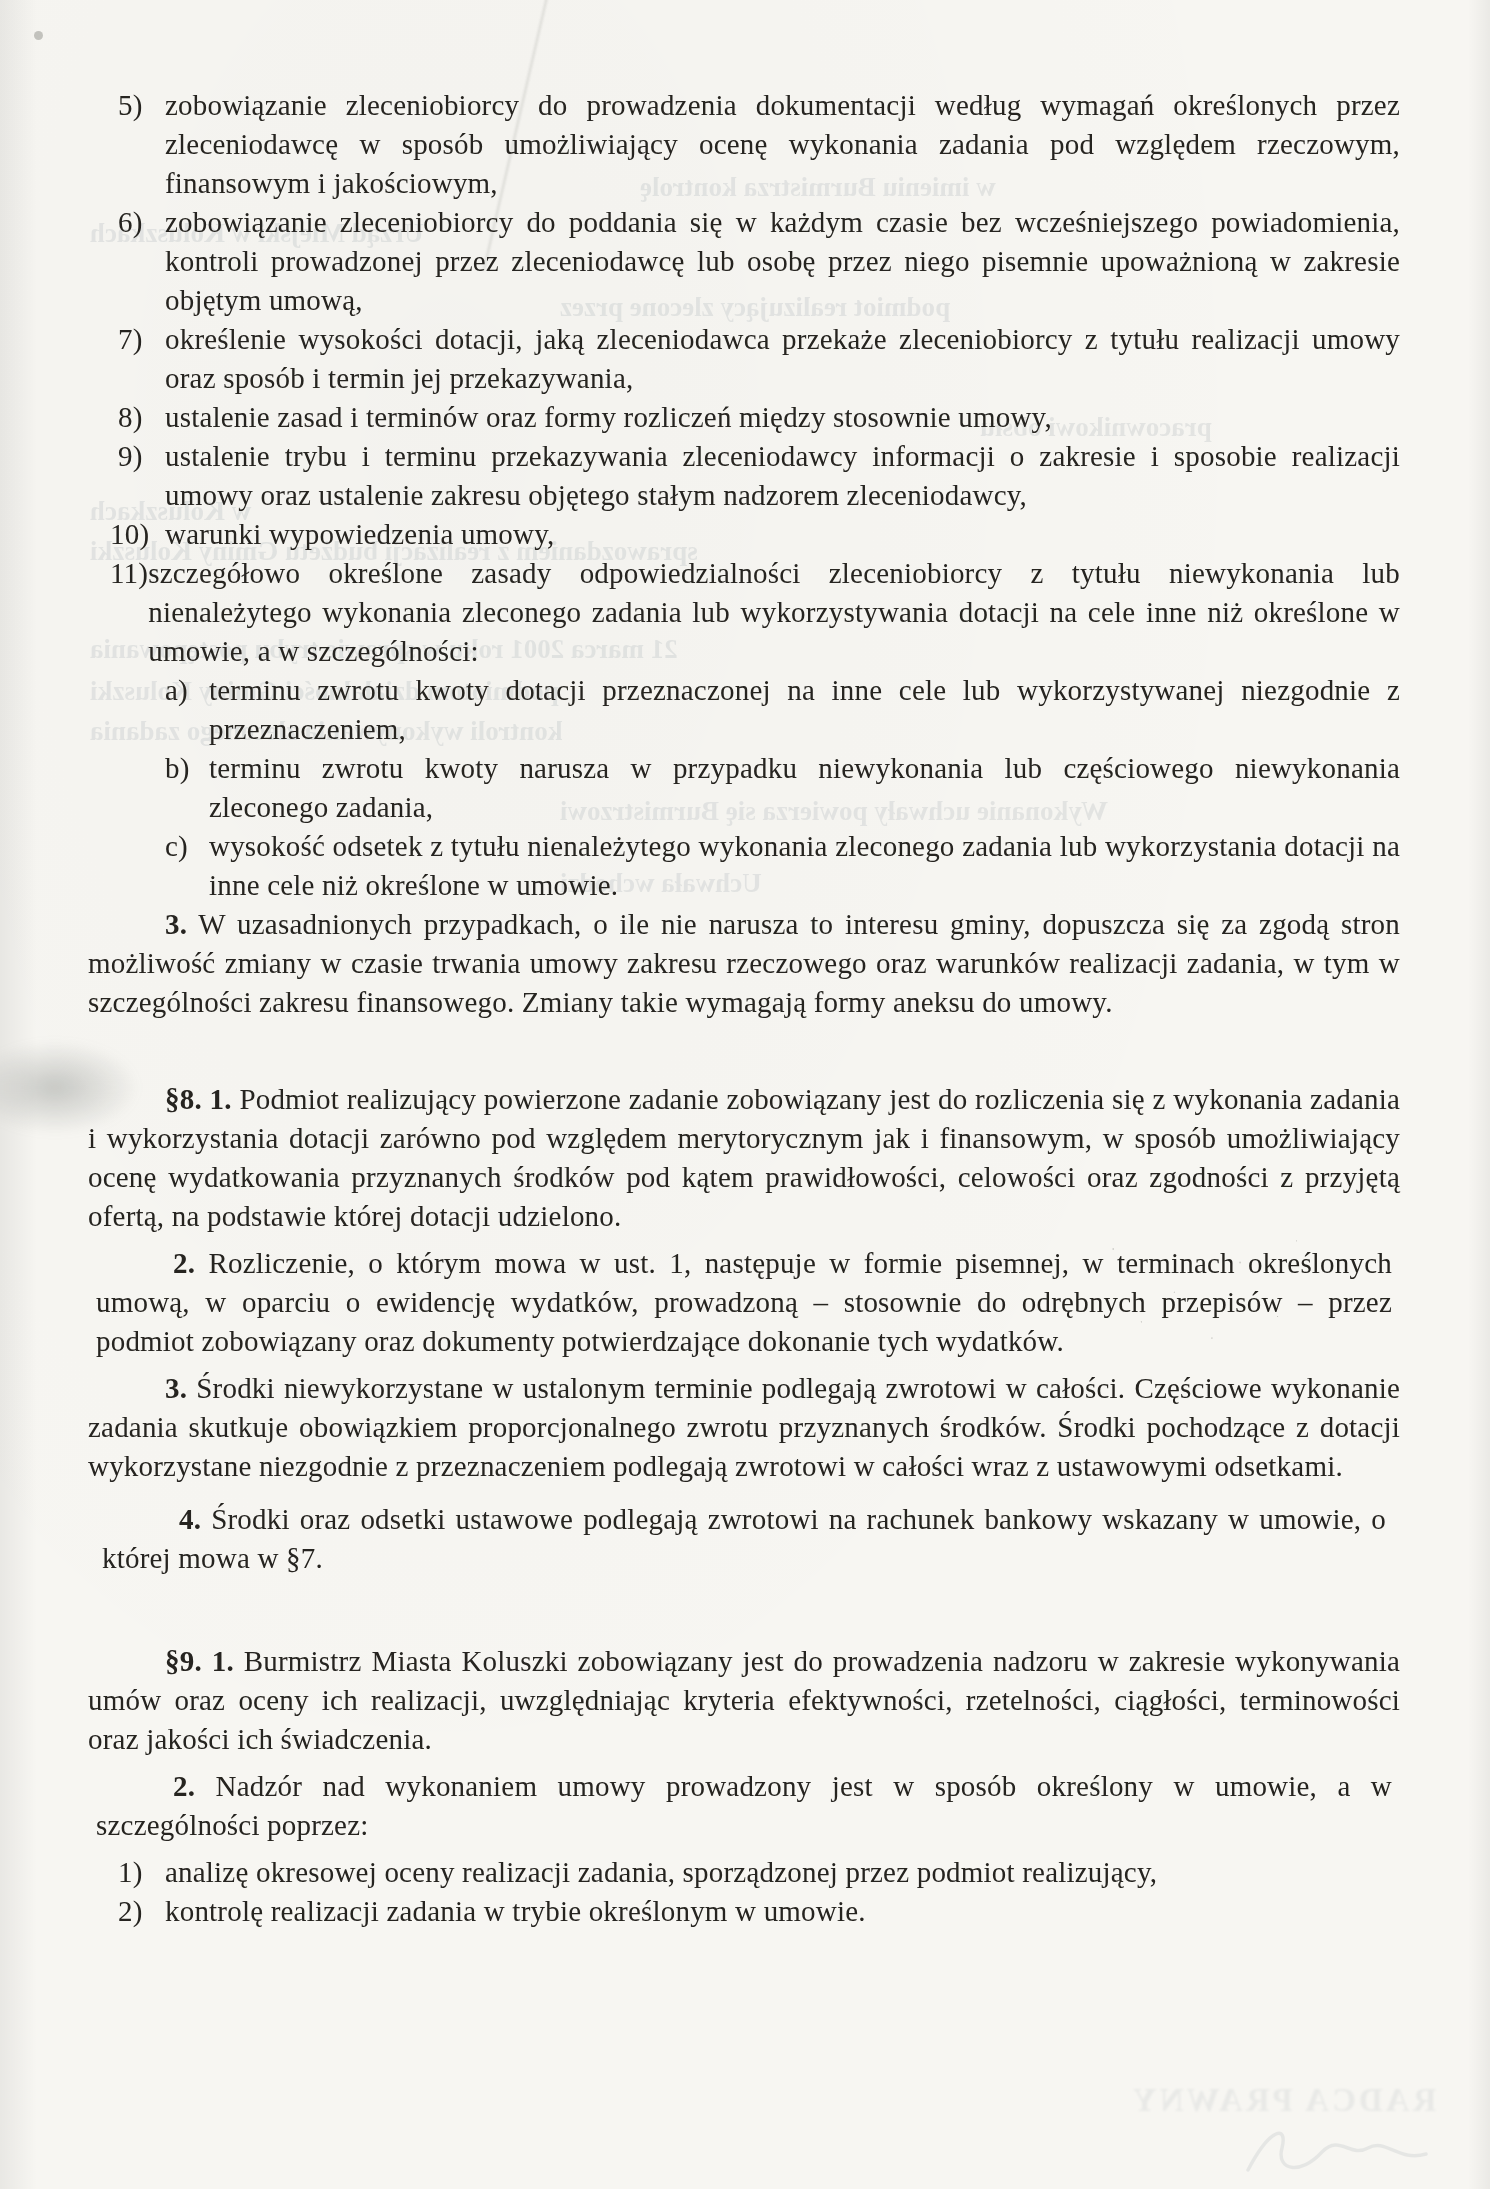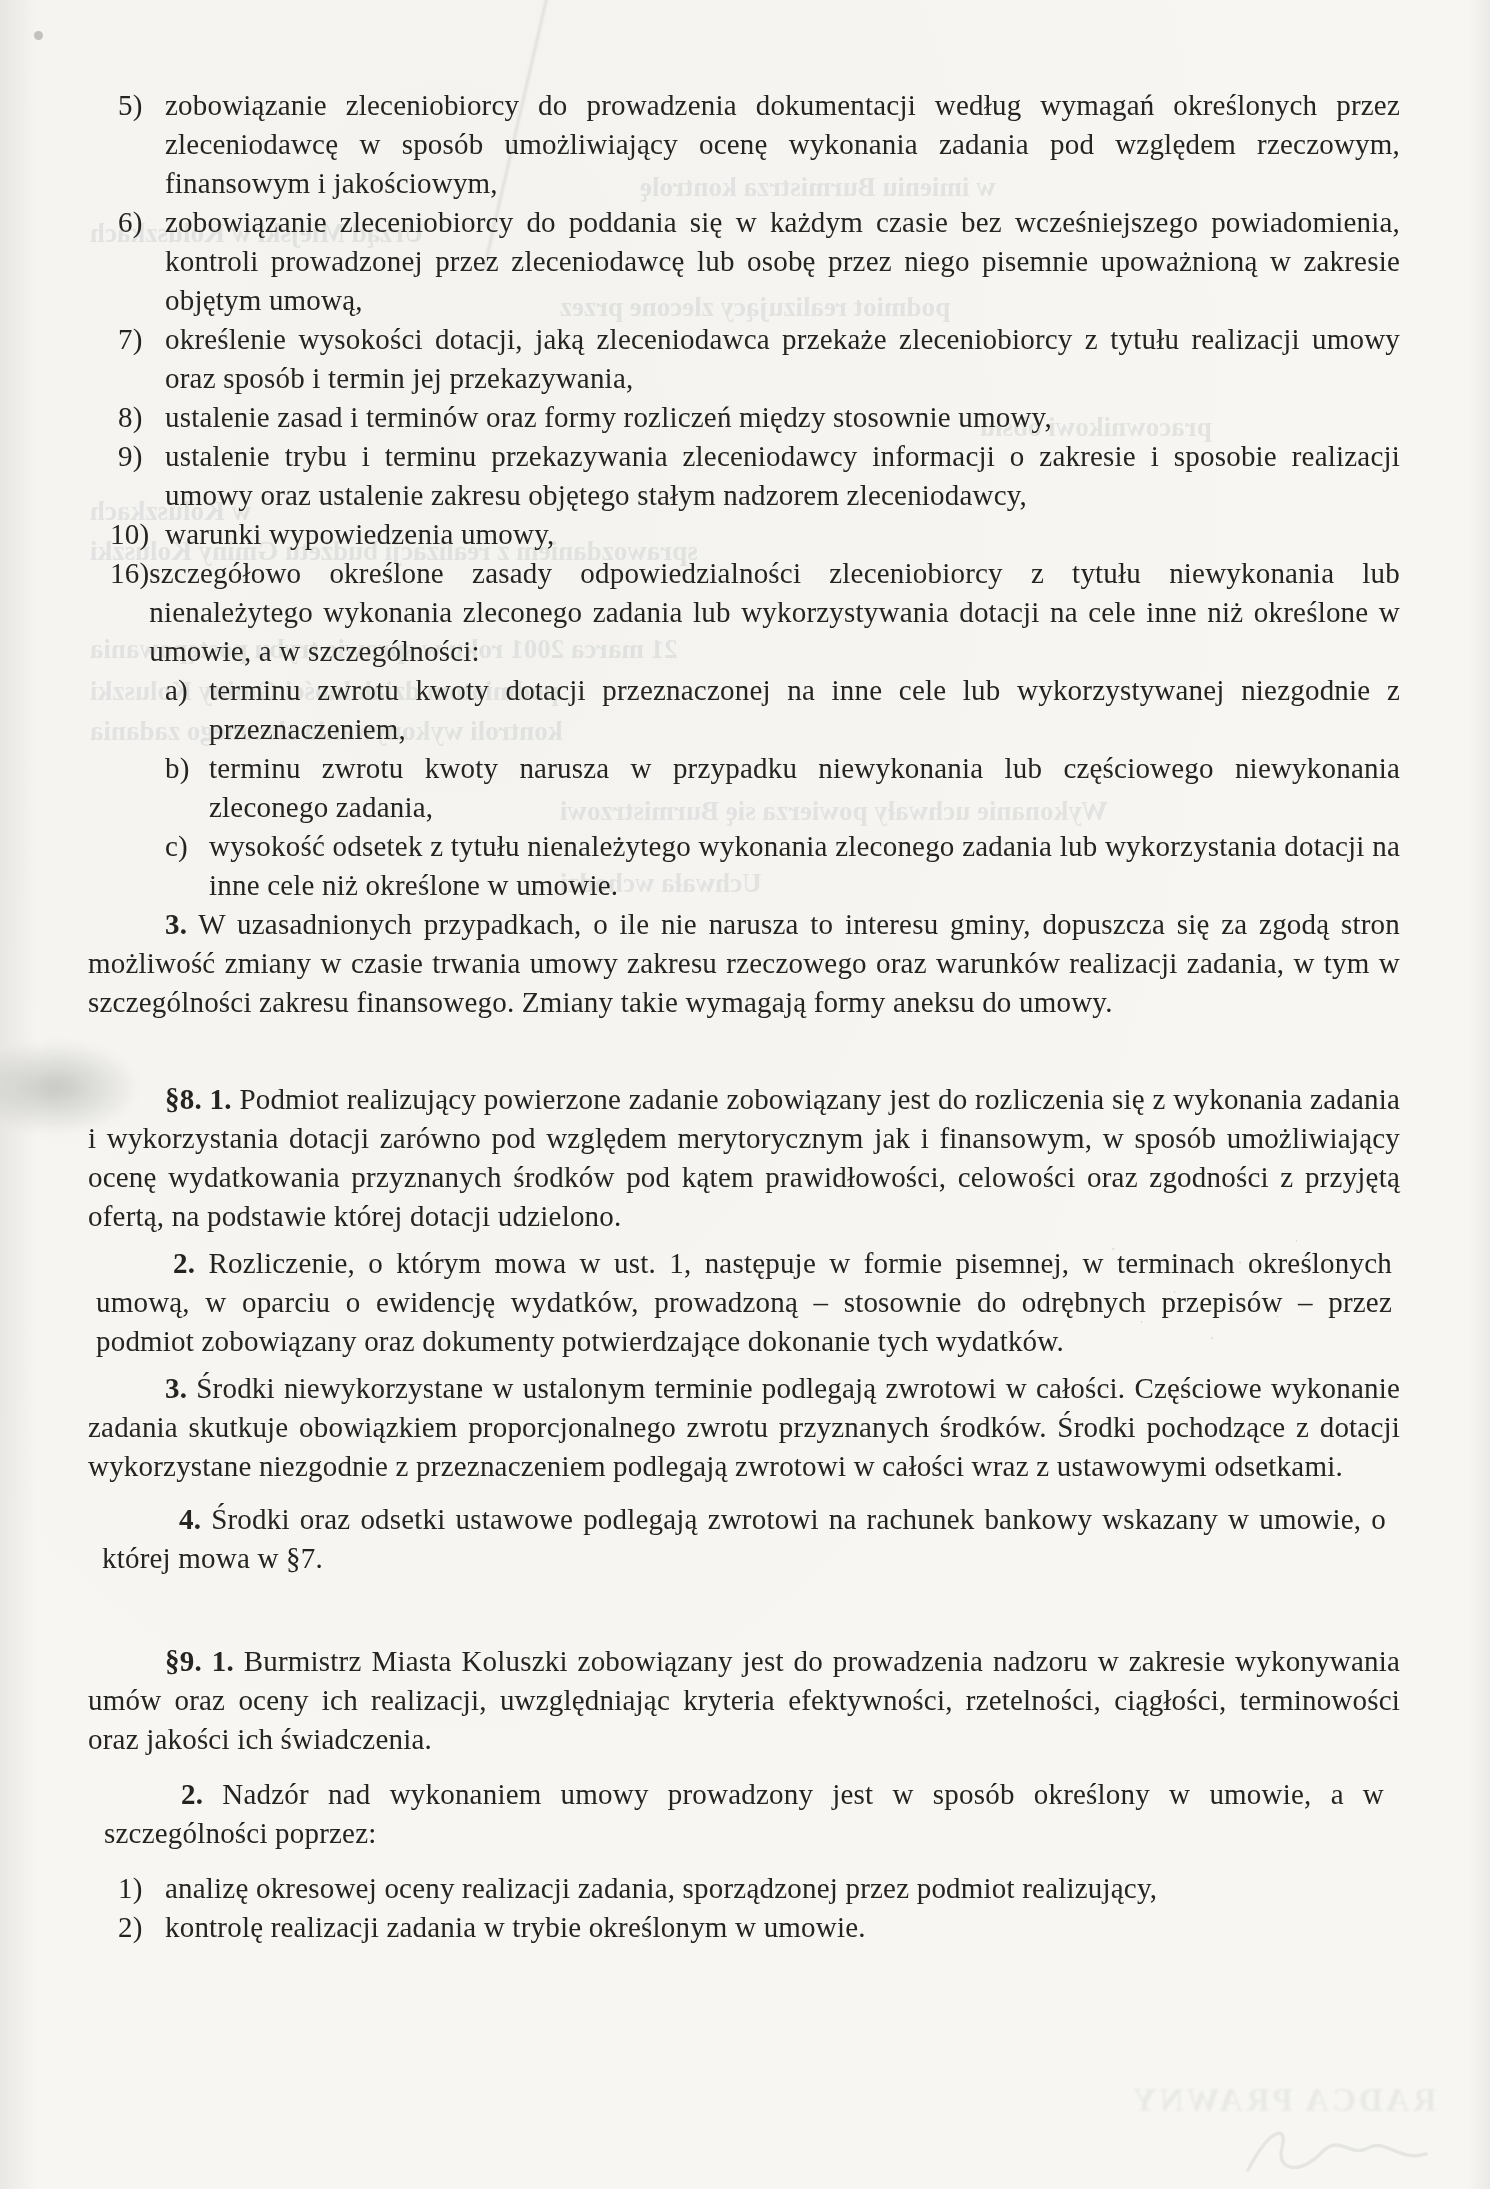--- a/index.html
+++ b/index.html
@@ -131,21 +131,21 @@
     </div>
     <div class="item">
       <span class="marker">9)</span>
       <div class="text">ustalenie trybu i terminu przekazywania zleceniodawcy informacji o zakresie i sposobie realizacji umowy oraz ustalenie zakresu objętego stałym nadzorem zleceniodawcy,</div>
     </div>
     <div class="item wide">
       <span class="marker">10)</span>
       <div class="text">warunki wypowiedzenia umowy,</div>
     </div>
     <div class="item tight">
-      <span class="marker">16)</span>
+      <span class="marker">11)</span>
       <div class="text">szczegółowo określone zasady odpowiedzialności zleceniobiorcy z tytułu niewykonania lub nienależytego wykonania zleconego zadania lub wykorzystywania dotacji na cele inne niż określone w umowie, a w szczególności:</div>
     </div>
 
     <div class="sub">
       <span class="marker">a)</span>
       <div class="text">terminu zwrotu kwoty dotacji przeznaczonej na inne cele lub wykorzystywanej niezgodnie z przeznaczeniem,</div>
     </div>
     <div class="sub">
       <span class="marker">b)</span>
       <div class="text">terminu zwrotu kwoty narusza w przypadku niewykonania lub częściowego niewykonania zleconego zadania,</div>
@@ -160,21 +160,21 @@
     <div class="gap-lg"></div>
 
     <p class="para" style="margin: 0px;"><span class="lead">§8. 1.</span> <span>Podmiot realizujący powierzone zadanie zobowiązany jest do rozliczenia się z wykonania zadania i wykorzystania dotacji zarówno pod względem merytorycznym jak i finansowym, w sposób umożliwiający ocenę wydatkowania przyznanych środków pod kątem prawidłowości, celowości oraz zgodności z przyjętą ofertą, na podstawie której dotacji udzielono.</span></p>
     <p class="para" style="margin: 8px;"><span class="lead">2.</span> <span>Rozliczenie, o którym mowa w ust. 1, następuje w formie pisemnej, w terminach określonych umową, w oparciu o ewidencję wydatków, prowadzoną – stosownie do odrębnych przepisów – przez podmiot zobowiązany oraz dokumenty potwierdzające dokonanie tych wydatków.</span></p>
     <p class="para" style="margin: 0px;"><span class="lead">3.</span> <span>Środki niewykorzystane w ustalonym terminie podlegają zwrotowi w całości. Częściowe wykonanie zadania skutkuje obowiązkiem proporcjonalnego zwrotu przyznanych środków. Środki pochodzące z dotacji wykorzystane niezgodnie z przeznaczeniem podlegają zwrotowi w całości wraz z ustawowymi odsetkami.</span></p>
     <p class="para" style="margin: 14px;"><span class="lead">4.</span> <span>Środki oraz odsetki ustawowe podlegają zwrotowi na rachunek bankowy wskazany w umowie, o której mowa w §7.</span></p>
 
     <div class="gap-md"></div>
 
     <p class="para" style="margin: 0px;"><span class="lead">§9. 1.</span> <span>Burmistrz Miasta Koluszki zobowiązany jest do prowadzenia nadzoru w zakresie wykonywania umów oraz oceny ich realizacji, uwzględniając kryteria efektywności, rzetelności, ciągłości, terminowości oraz jakości ich świadczenia.</span></p>
-    <p class="para" style="margin: 16px;"><span class="lead">2.</span> <span>Nadzór nad wykonaniem umowy prowadzony jest w sposób określony w umowie, a w szczególności poprzez:</span></p>
+    <p class="para" style="margin: 8px;"><span class="lead">2.</span> <span>Nadzór nad wykonaniem umowy prowadzony jest w sposób określony w umowie, a w szczególności poprzez:</span></p>
 
     <div class="item">
       <span class="marker">1)</span>
       <div class="text">analizę okresowej oceny realizacji zadania, sporządzonej przez podmiot realizujący,</div>
     </div>
     <div class="item">
       <span class="marker">2)</span>
       <div class="text">kontrolę realizacji zadania w trybie określonym w umowie.</div>
     </div>
 

